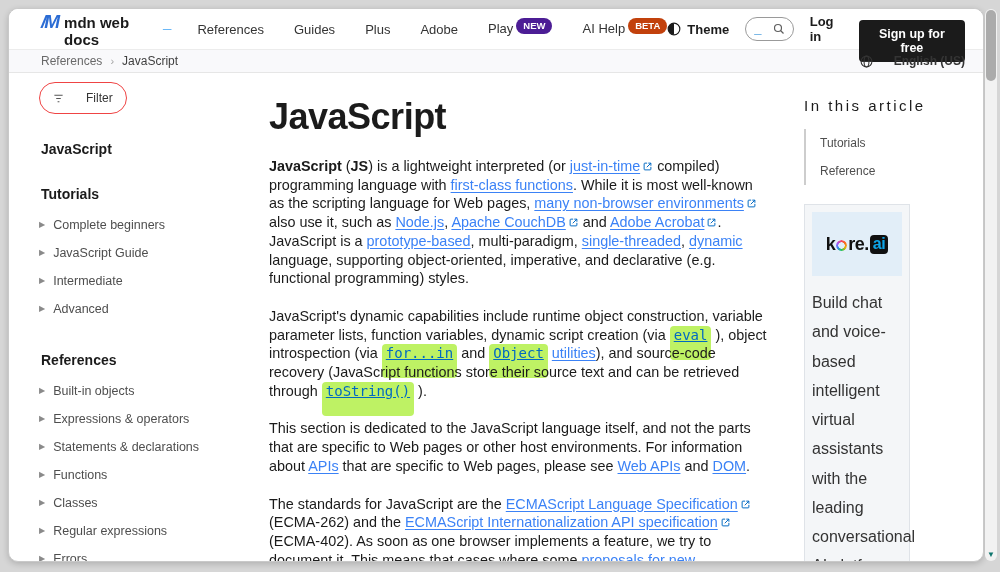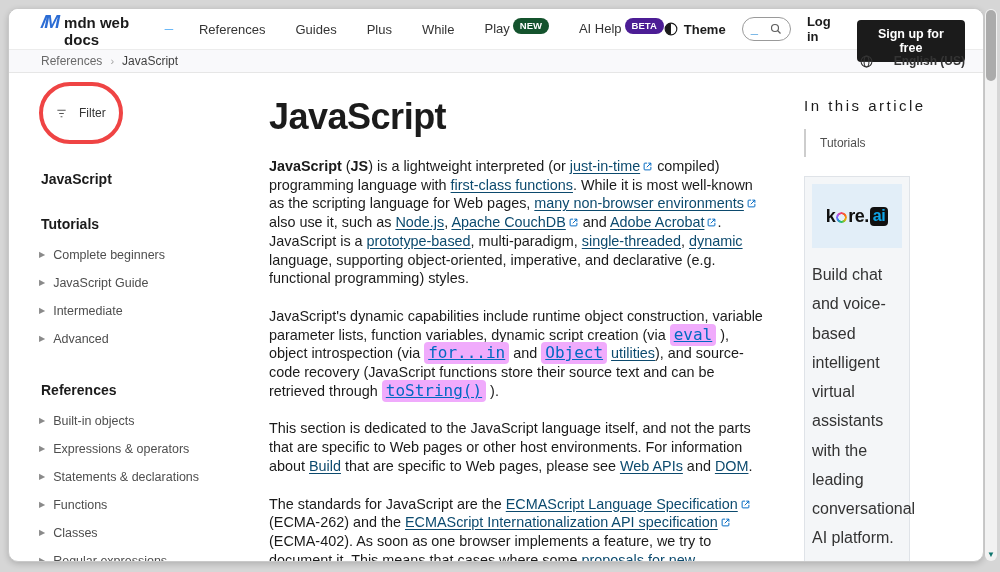--- a/index.html
+++ b/index.html
@@ -8,55 +8,55 @@
 
   
   .navbar { display:flex; align-items:center; height:40px; padding:0 18px 0 32px; background:#fff; }
   .brand { display:flex; align-items:baseline; gap:6px; cursor:pointer; }
   .brand .mark { font-weight:800; font-style:italic; font-size:19px; color:#2b6cd4; letter-spacing:-2px; }
   .brand .word { font-family:Liberation Sans, sans-serif; font-weight:700; font-size:15px; color:#1b1b1b; }
   .brand .cursor { color:#0085f2; font-weight:800; font-size:15px; }
   .nav-links { display:flex; list-style:none; gap:30px; margin-left:26px; align-items:center; }
   .nav-links li { font-size:13px; color:#343434; cursor:pointer; white-space:nowrap; }
   .badge { display:inline-block; font-size:9.5px; font-weight:700; color:#fff; border-radius:100px; padding:2px 7px 3px; margin-left:3px; transform:translateY(-4px); }
-  .badge.new { background:#14532d; }
-  .badge.beta { background:#4c1d95; }
+  .badge.new { background:#4c1d95; }
+  .badge.beta { background:#c2410c; }
   .nav-right { margin-left:auto; display:flex; align-items:center; gap:16px; }
   .theme-btn { display:flex; align-items:center; gap:6px; font-size:13px; font-weight:700; color:#1b1b1b; cursor:pointer; }
   .search-pill { display:flex; align-items:center; justify-content:space-between; width:54px; height:24px; border:1px solid #9a9a9a; border-radius:13px; padding:0 8px; cursor:text; background:#fff; }
   .search-pill .caret { color:#0076d1; font-weight:800; font-size:13px; line-height:10px; }
   .login { font-size:13px; font-weight:700; color:#1b1b1b; cursor:pointer; }
   .signup-btn { background:#1b1b1b; color:#fff; border:none; font-size:12.5px; font-weight:700; padding:7px 14px; border-radius:4px; cursor:pointer; font-family:inherit;margin-top:24px; }
 
   
   .crumbbar { display:flex; align-items:center; justify-content:space-between; height:24px; padding:0 18px 0 32px; background:#f9f9fb; border-top:1px solid #ececec; border-bottom:1px solid #e6e6e6; font-size:12px; }
   .crumbs { display:flex; gap:8px; align-items:center; }
   .crumb-a { color:#696969; cursor:pointer; }
   .crumb-sep { color:#a5a5a5; font-size:11px; }
   .crumb-b { color:#3f3f3f; cursor:pointer; }
   .lang { display:flex; align-items:center; gap:21px; color:#343434; font-weight:700; font-size:12px; cursor:pointer; }
 
   
   .content { display:grid; grid-template-columns:252px 523px 1fr; height:488px; overflow:hidden; }
 
   
   .sidebar { padding:9px 0 0 30px; overflow:hidden; position:relative; }
-  .filter-btn { display:inline-flex; align-items:center; gap:12px; border:4px solid #ef4444; border-radius:100px; padding:20px 13px; font-size:12px; color:#343434; background:#fff; cursor:pointer; font-family:inherit; }
+  .filter-btn { display:inline-flex; align-items:center; gap:22px; border:1px solid #ef4444; border-radius:100px; padding:8px 13px; font-size:12px; color:#343434; background:#fff; cursor:pointer; font-family:inherit; }
   .side-title { font-size:14px; font-weight:700; margin:27px 0 0 2px; }
   .side-heading { font-size:14px; font-weight:700; margin:29px 0 9px 2px; }
   .side-item { display:flex; align-items:center; gap:8px; height:28px; color:#4e4e4e; font-size:12.5px; cursor:pointer; }
   .tri { color:#8a8a8a; font-size:8px; line-height:1; }
 
   
   .main { padding:14px 16px 0 8px; overflow:hidden; }
   .article-title { font-size:36px; font-weight:700; letter-spacing:-.5px; margin-top:9px; }
   .para { margin-top:19px; font-size:14.4px; line-height:18.7px; color:#1b1b1b; }
-  .para a.lnk { color:#0c4a6e; text-decoration:underline; text-underline-offset:2px; cursor:pointer; }
+  .para a.lnk { color:#3b82f6; text-decoration:underline; text-underline-offset:2px; cursor:pointer; }
   .para a.code-lnk { color:#0069c2; text-decoration:underline; cursor:pointer; }
-  .para a.code-lnk code { font-family:"DejaVu Sans Mono","Liberation Mono",monospace; font-size:16px; background:#f0abfc; border-radius:4px; padding:1px 4px 2px; }
+  .para a.code-lnk code { font-family:"DejaVu Sans Mono","Liberation Mono",monospace; font-size:14px; background:#bef264; border-radius:4px; padding:1px 4px 17px; }
   svg.ext { width:9px; height:9px; stroke:#0069c2; stroke-width:2.6; fill:none; margin:0 1px 0 3px; }
 
   
   .rail { padding:24px 0 16px 20px; overflow:hidden; }
   .toc-heading { font-size:15px; letter-spacing:2.5px; color:#1b1b1b; }
   .toc-list { margin-top:15px; border-left:2px solid #cdcdcd; }
   .toc-item { padding:7px 0 7px 14px; font-size:12px; color:#4e4e4e; cursor:pointer; }
   .ad-card { margin-top:19px; width:106px; background:#f4f6f8; border:1px solid #dfe3e8; padding:7px 7px 8px; }
   .ad-logo-box { background:#e2eef8; height:64px; display:flex; align-items:center; justify-content:center; cursor:pointer; }
   .ad-logo { display:flex; align-items:center; font-weight:800; font-size:18px; color:#101010; letter-spacing:-.5px; }
@@ -82,21 +82,21 @@
   <header class="navbar">
     <div class="brand">
       <span class="mark">/M</span>
       <span class="word">mdn web docs</span>
       <span class="cursor">_</span>
     </div>
     <ul class="nav-links">
       <li>References</li>
       <li>Guides</li>
       <li>Plus</li>
-      <li>While</li>
+      <li>Adobe</li>
       <li><span>Play</span><span class="badge new">NEW</span></li>
       <li><span>AI Help</span><span class="badge beta">BETA</span></li>
     </ul>
     <div class="nav-right">
       <div class="theme-btn">
         <svg width="14" height="14" viewBox="0 0 24 24">
             <circle cx="12" cy="12" r="10" fill="none" stroke="#1b1b1b" stroke-width="2"></circle>
             <path d="M12 2a10 10 0 0 0 0 20z" fill="#1b1b1b"></path>
           </svg>
         <span>Theme</span>
@@ -196,32 +196,33 @@
       <p class="para"><strong>JavaScript</strong><span> (</span><strong>JS</strong><span>) is a lightweight interpreted (or </span><a class="lnk" href="#">just-in-time</a><svg viewBox="0 0 24 24" class="ext">
             <path d="M14 3h7v7M10 14 21 3M21 13v6a2 2 0 0 1-2 2H5a2 2 0 0 1-2-2V5a2 2 0 0 1 2-2h6"></path>
           </svg><span> compiled) programming language with </span><a class="lnk" href="#">first-class functions</a><span>. While it is most well-known as the scripting language for Web pages, </span><a class="lnk" href="#">many non-browser environments</a><svg viewBox="0 0 24 24" class="ext">
             <path d="M14 3h7v7M10 14 21 3M21 13v6a2 2 0 0 1-2 2H5a2 2 0 0 1-2-2V5a2 2 0 0 1 2-2h6"></path>
           </svg><span> also use it, such as </span><a class="lnk" href="#">Node.js</a><span>, </span><a class="lnk" href="#">Apache CouchDB</a><svg viewBox="0 0 24 24" class="ext">
             <path d="M14 3h7v7M10 14 21 3M21 13v6a2 2 0 0 1-2 2H5a2 2 0 0 1-2-2V5a2 2 0 0 1 2-2h6"></path>
           </svg><span> and </span><a class="lnk" href="#">Adobe Acrobat</a><svg viewBox="0 0 24 24" class="ext">
             <path d="M14 3h7v7M10 14 21 3M21 13v6a2 2 0 0 1-2 2H5a2 2 0 0 1-2-2V5a2 2 0 0 1 2-2h6"></path>
           </svg><span>. JavaScript is a </span><a class="lnk" href="#">prototype-based</a><span>, multi-paradigm, </span><a class="lnk" href="#">single-threaded</a><span>, </span><a class="lnk" href="#">dynamic</a><span> language, supporting object-oriented, imperative, and declarative (e.g. functional programming) styles.</span></p>
       <p class="para"><span>JavaScript's dynamic capabilities include runtime object construction, variable parameter lists, function variables, dynamic script creation (via </span><a class="code-lnk" href="#"><code>eval</code></a><span> ), object introspection (via </span><a class="code-lnk" href="#"><code>for...in</code></a><span> and </span><a class="code-lnk" href="#"><code>Object</code></a> <a class="lnk" href="#">utilities</a><span>), and source-code recovery (JavaScript functions store their source text and can be retrieved through </span><a class="code-lnk" href="#"><code>toString()</code></a><span> ).</span></p>
-      <p class="para"><span>This section is dedicated to the JavaScript language itself, and not the parts that are specific to Web pages or other host environments. For information about </span><a class="lnk" href="#">Build</a><span> that are specific to Web pages, please see </span><a class="lnk" href="#">Web APIs</a><span> and </span><a class="lnk" href="#">DOM</a><span>.</span></p>
+      <p class="para"><span>This section is dedicated to the JavaScript language itself, and not the parts that are specific to Web pages or other host environments. For information about </span><a class="lnk" href="#">APIs</a><span> that are specific to Web pages, please see </span><a class="lnk" href="#">Web APIs</a><span> and </span><a class="lnk" href="#">DOM</a><span>.</span></p>
       <p class="para"><span>The standards for JavaScript are the </span><a class="lnk" href="#">ECMAScript Language Specification</a><svg viewBox="0 0 24 24" class="ext">
             <path d="M14 3h7v7M10 14 21 3M21 13v6a2 2 0 0 1-2 2H5a2 2 0 0 1-2-2V5a2 2 0 0 1 2-2h6"></path>
           </svg><span> (ECMA-262) and the </span><a class="lnk" href="#">ECMAScript Internationalization API specification</a><svg viewBox="0 0 24 24" class="ext">
             <path d="M14 3h7v7M10 14 21 3M21 13v6a2 2 0 0 1-2 2H5a2 2 0 0 1-2-2V5a2 2 0 0 1 2-2h6"></path>
           </svg><span> (ECMA-402). As soon as one browser implements a feature, we try to document it. This means that cases where some </span><a class="lnk" href="#">proposals for new ECMAScript features</a></p>
     </main>
 
     <aside class="rail">
       <div class="toc-heading">In this article</div>
       <div class="toc-list">
         <div class="toc-item">Tutorials</div>
+        <div class="toc-item">Reference</div>
       </div>
       <div class="ad-card">
         <div class="ad-logo-box">
           <span class="ad-logo">
             <span>k</span>
               <span class="ring"></span>
               <span>re.</span>
               <span class="ai-box">ai</span>
           </span>
         </div>

